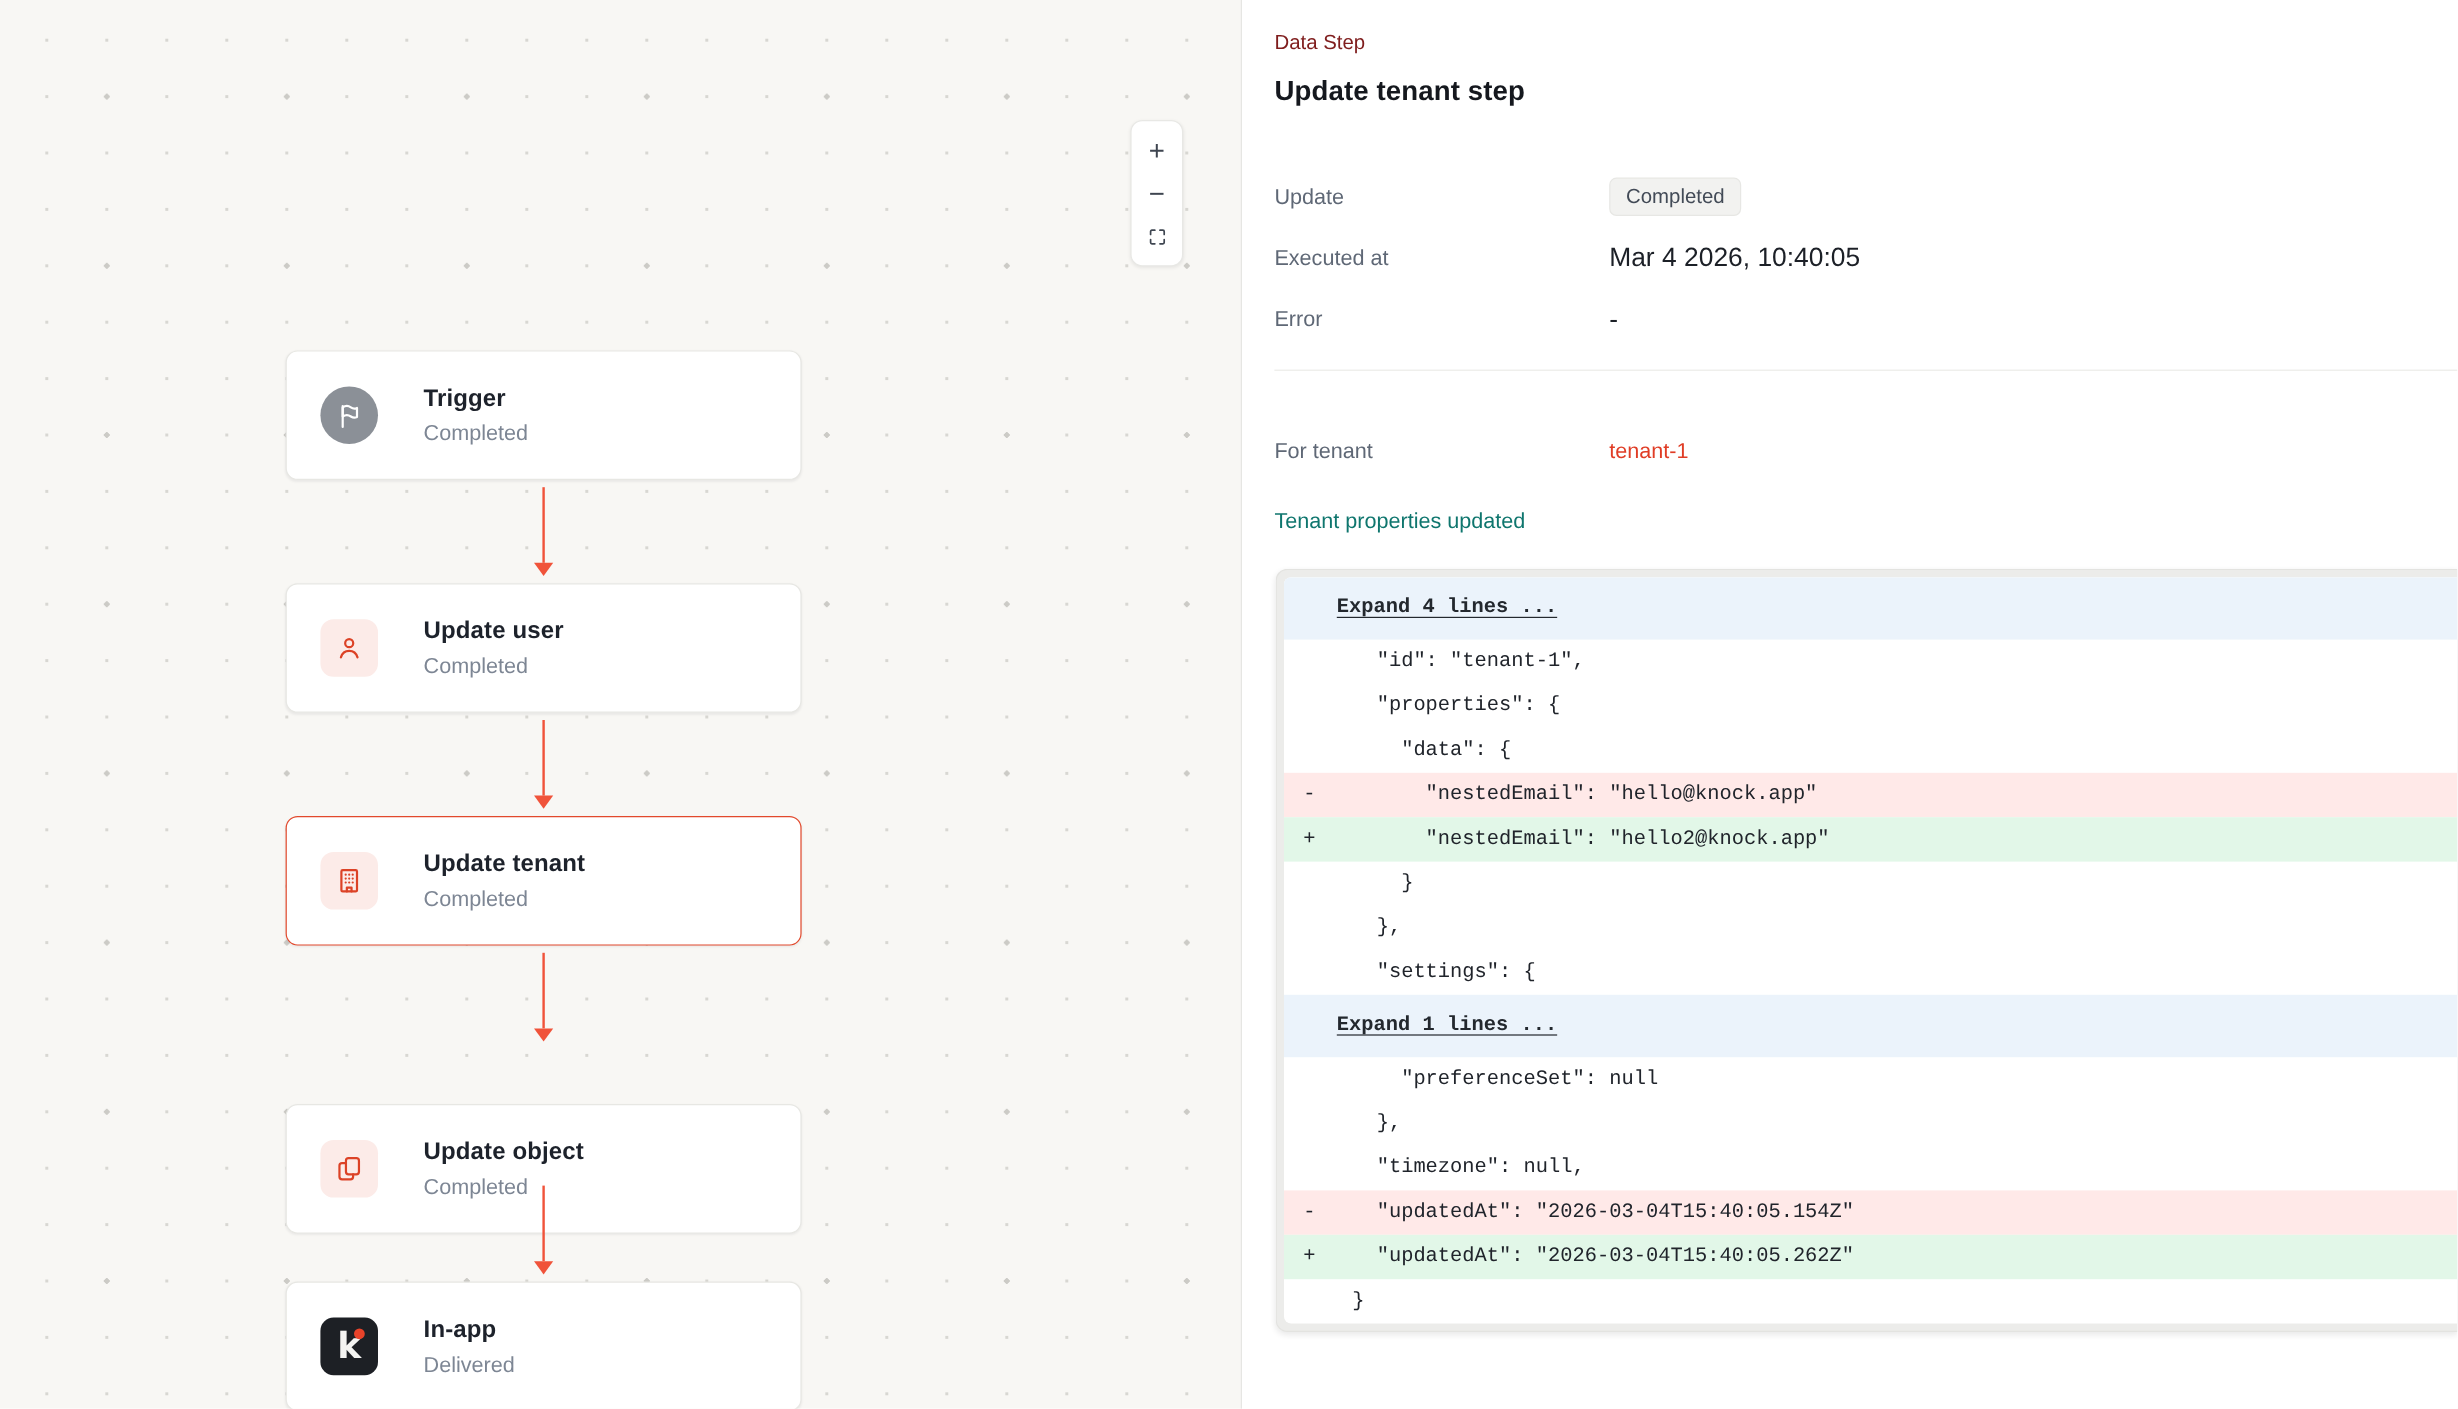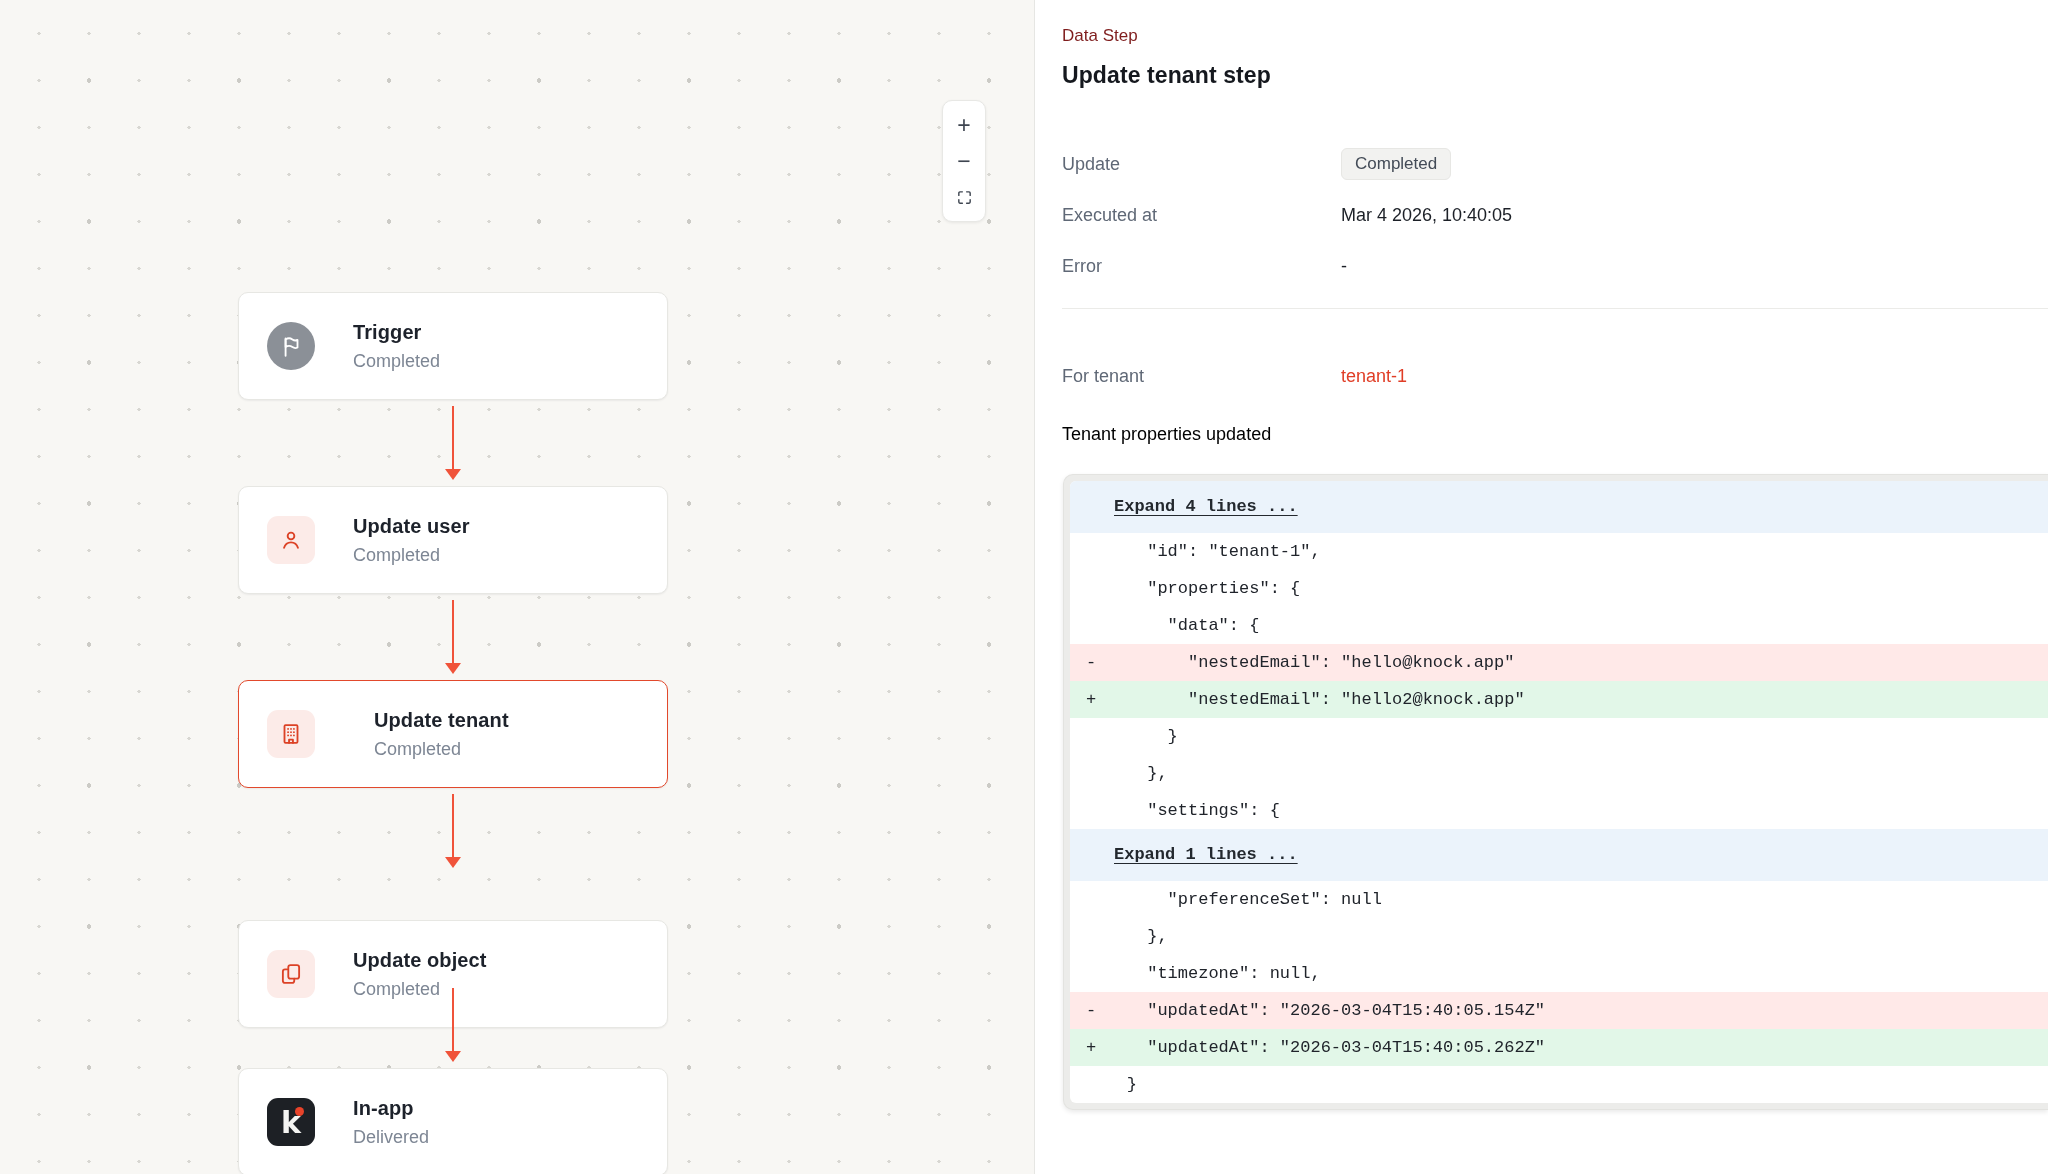--- a/index.html
+++ b/index.html
@@ -55,29 +55,29 @@
   .edge-head { width:0; height:0; border-left:8px solid transparent; border-right:8px solid transparent; border-top:11px solid #f0533a; }
 
   
   .panel { position:relative; flex:1; background:#ffffff; padding:26px 0 0 27px; overflow:hidden; }
   .kicker { font-size:17px; color:#7f1d1d; }
   .panel-title { font-size:23px; font-weight:700; color:#15181e; margin-top:16px; letter-spacing:.1px; }
 
   .fields { margin-top:60px; }
   .field-row { display:flex; align-items:center; height:30px; margin-bottom:21px; }
   .field-label { width:279px; flex:0 0 auto; font-size:18px; color:#5f6876; }
-  .field-value { font-size:18px; color:#1c2027; }
+  .field-value { font-size:22px; color:#1c2027; }
   .badge { display:inline-block; background:#f2f2f0; border:1px solid #e7e7e4; border-radius:6px;
     padding:5px 13px; font-size:17px; color:#434b57; }
 
   .hdivider { height:1px; background:#ebebe8; margin:27px 0 0 0; }
 
   .tenant-row { display:flex; align-items:center; margin-top:57px; }
   .tenant-link { font-size:18px; color:#e03d26; cursor:pointer; }
-  .diff-heading { font-size:18px; color:#000000; margin-top:37px; }
+  .diff-heading { font-size:18px; color:#0f766e; margin-top:37px; }
 
   .diff-wrap {
     margin-top:29px; margin-left:1px; width:calc(100% - 1px);
     background:#ececea; border:1px solid #e3e3e0; border-right:none;
     border-radius:10px 0 0 10px; padding:6px 0 6px 6px;
     box-shadow:0 2px 5px rgba(0,0,0,.09);
   }
   .diff-inner { background:#ffffff; border-radius:6px 0 0 6px; overflow:hidden;
     font-family:Liberation Mono, monospace; font-size:17px; color:#20242b; }
   .dline { white-space:pre; padding-left:16px; height:37px; line-height:37px; }
@@ -130,21 +130,21 @@
           </div>
           <div class="node-text">
             <div class="node-title">Update user</div>
             <div class="node-status">Completed</div>
           </div>
         </div>
         <div class="edge" style="top: 600px; left: 443px; height: 74px;">
           <div class="edge-line"></div>
           <div class="edge-head"></div>
         </div>
-        <div class="node-card selected" style="top: 680px; gap: 21px;">
+        <div class="node-card selected" style="top: 680px;">
           <div class="icon-tile tile-pink">
             <svg viewBox="0 0 24 24">
               <rect x="6" y="3.8" width="12" height="16.4" rx="1"></rect>
               <path d="M10.2 20.2v-3h3.6v3"></path>
               <path d="M9.3 7.3h.01M12 7.3h.01M14.7 7.3h.01M9.3 10.3h.01M12 10.3h.01M14.7 10.3h.01M9.3 13.3h.01M12 13.3h.01M14.7 13.3h.01"></path>
             </svg>
           </div>
           <div class="node-text">
             <div class="node-title">Update tenant</div>
             <div class="node-status">Completed</div>

